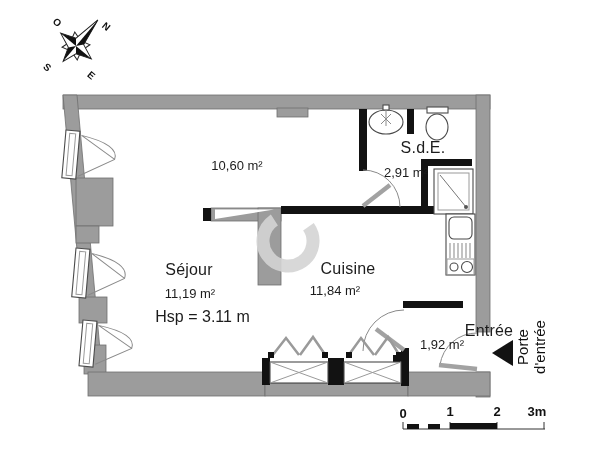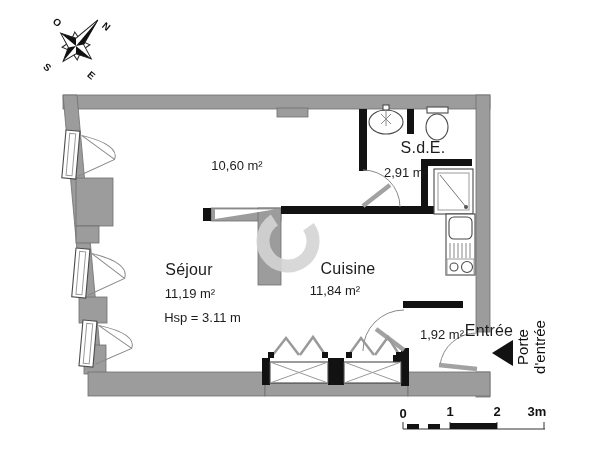--- a/index.html
+++ b/index.html
@@ -3,21 +3,21 @@
 <meta charset="utf-8">
 <style>
   html,body{margin:0;padding:0;background:#ffffff;}
   .stage{position:relative;width:600px;height:450px;background:#ffffff;
          font-family:"Liberation Sans",sans-serif;overflow:hidden;}
   .stage svg{position:absolute;left:0;top:0;}
   .lbl{position:absolute;transform:translate(-50%,-50%);white-space:nowrap;
        color:#1c1c1c;}
   .room-name{font-size:16px;letter-spacing:.2px;}
   .room-area{font-size:13px;}
-  .room-note{font-size:13px;padding-left:25px;}
+  .room-note{font-size:16px;padding-left:25px;}
   .porte{position:absolute;transform:translate(-50%,-50%) rotate(-90deg);
          color:#111;font-size:15px;line-height:17px;text-align:center;white-space:nowrap;}
   .wall{fill:#9c9c9c;stroke:#6f6f6f;stroke-width:.8;}
   .iwall{fill:#121212;stroke:none;}
   .fix{fill:#ffffff;stroke:#4a4a4a;stroke-width:1.1;}
   .thin{fill:none;stroke:#9a9a9a;stroke-width:1;}
   .arc{fill:none;stroke:#8a8a8a;stroke-width:1;}
   .leaf{stroke:#a2a2a2;stroke-width:4.5;stroke-linecap:butt;fill:none;}
   .svgtxt{fill:#111;font-family:"Liberation Sans",sans-serif;}
 </style>
@@ -185,20 +185,20 @@
   <div class="lbl room-area" style="left:406px;top:172px;">2,91 m²</div>
 
   <div class="lbl room-name" style="left:189px;top:270px;">Séjour</div>
   <div class="lbl room-area" style="left:190px;top:293px;">11,19 m²</div>
   <div class="lbl room-note" style="left:190px;top:317px;">Hsp = 3.11 m</div>
 
   <div class="lbl room-name" style="left:348px;top:269px;">Cuisine</div>
   <div class="lbl room-area" style="left:327px;top:290px;margin-left:8px;">11,84 m²</div>
 
   <div class="lbl room-name" style="left:441px;top:331px;margin-left:48px;">Entrée</div>
-  <div class="lbl room-area" style="left:442px;top:334px;">1,92 m²</div>
+  <div class="lbl room-area" style="left:442px;top:344px;">1,92 m²</div>
 
   <div class="porte" style="left:531px;top:347px;">
     <span style="display:block;">Porte</span>
     <span style="display:block;">d'entrée</span>
   </div>
 
 </div>
 
 </body></html>

